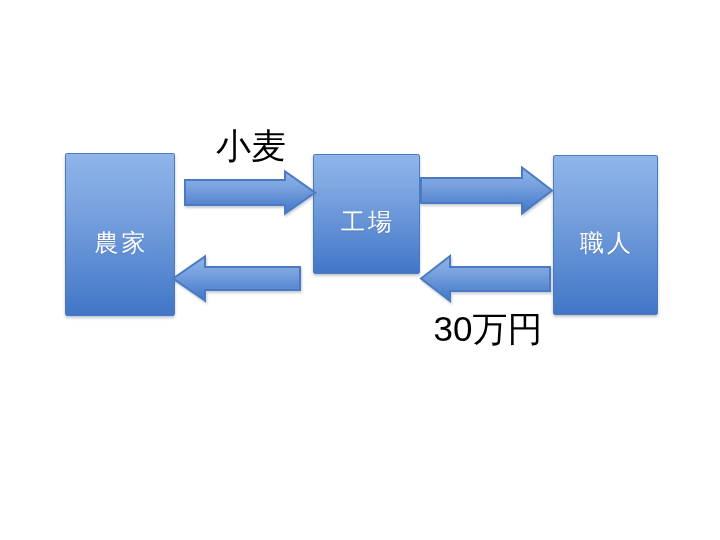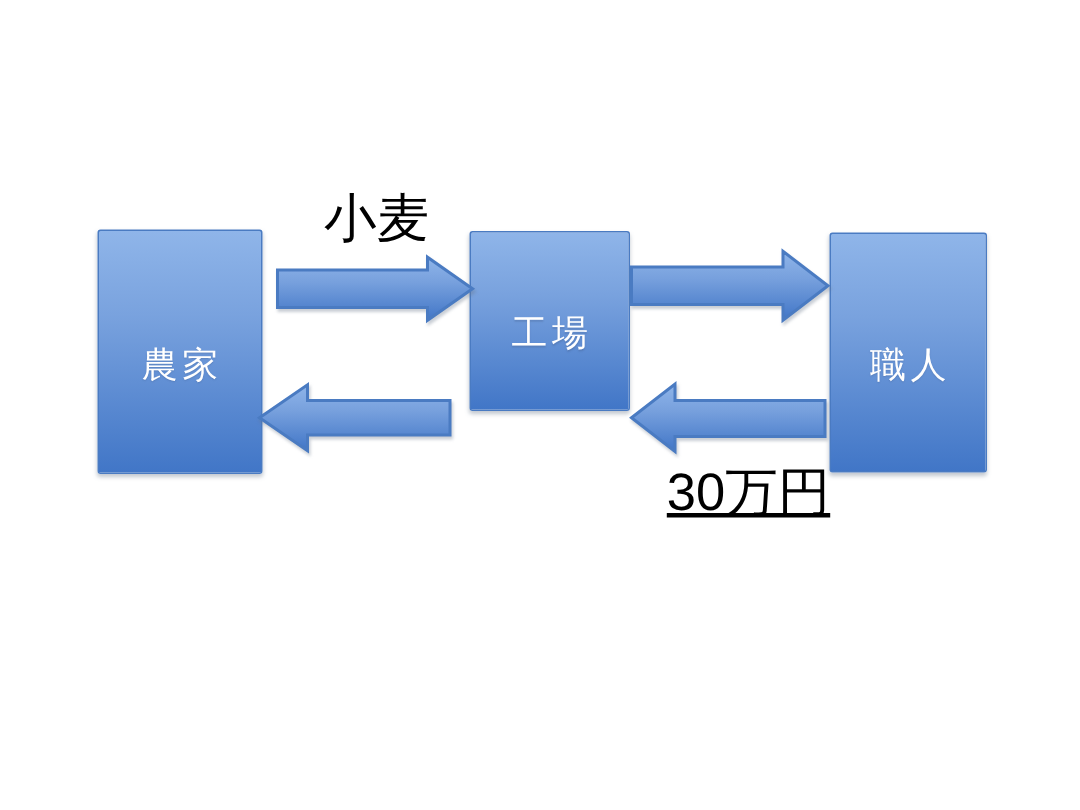--- a/index.html
+++ b/index.html
@@ -56,21 +56,21 @@
     position: absolute;
     transform: translateX(-50%);
     color: #000000;
     font-size: 35px;
     line-height: 1;
     white-space: nowrap;
   }
   .flow-label-wheat   { left: 230px; top: 128px; margin-left: 21px; }
   .flow-label-flour   { left: 494px; top: 128px; }
   .flow-label-pay10   { left: 241px; top: 311px; }
-  .flow-label-pay30   { left: 499px; top: 311px; text-decoration: underline; }
+  .flow-label-pay30   { left: 488px; top: 311px; }
 </style>
 </head>
 <body>
 
 <div class="slide">
 
   <div class="node node-farmer">
     <span class="node-label">農家</span>
   </div>
 

